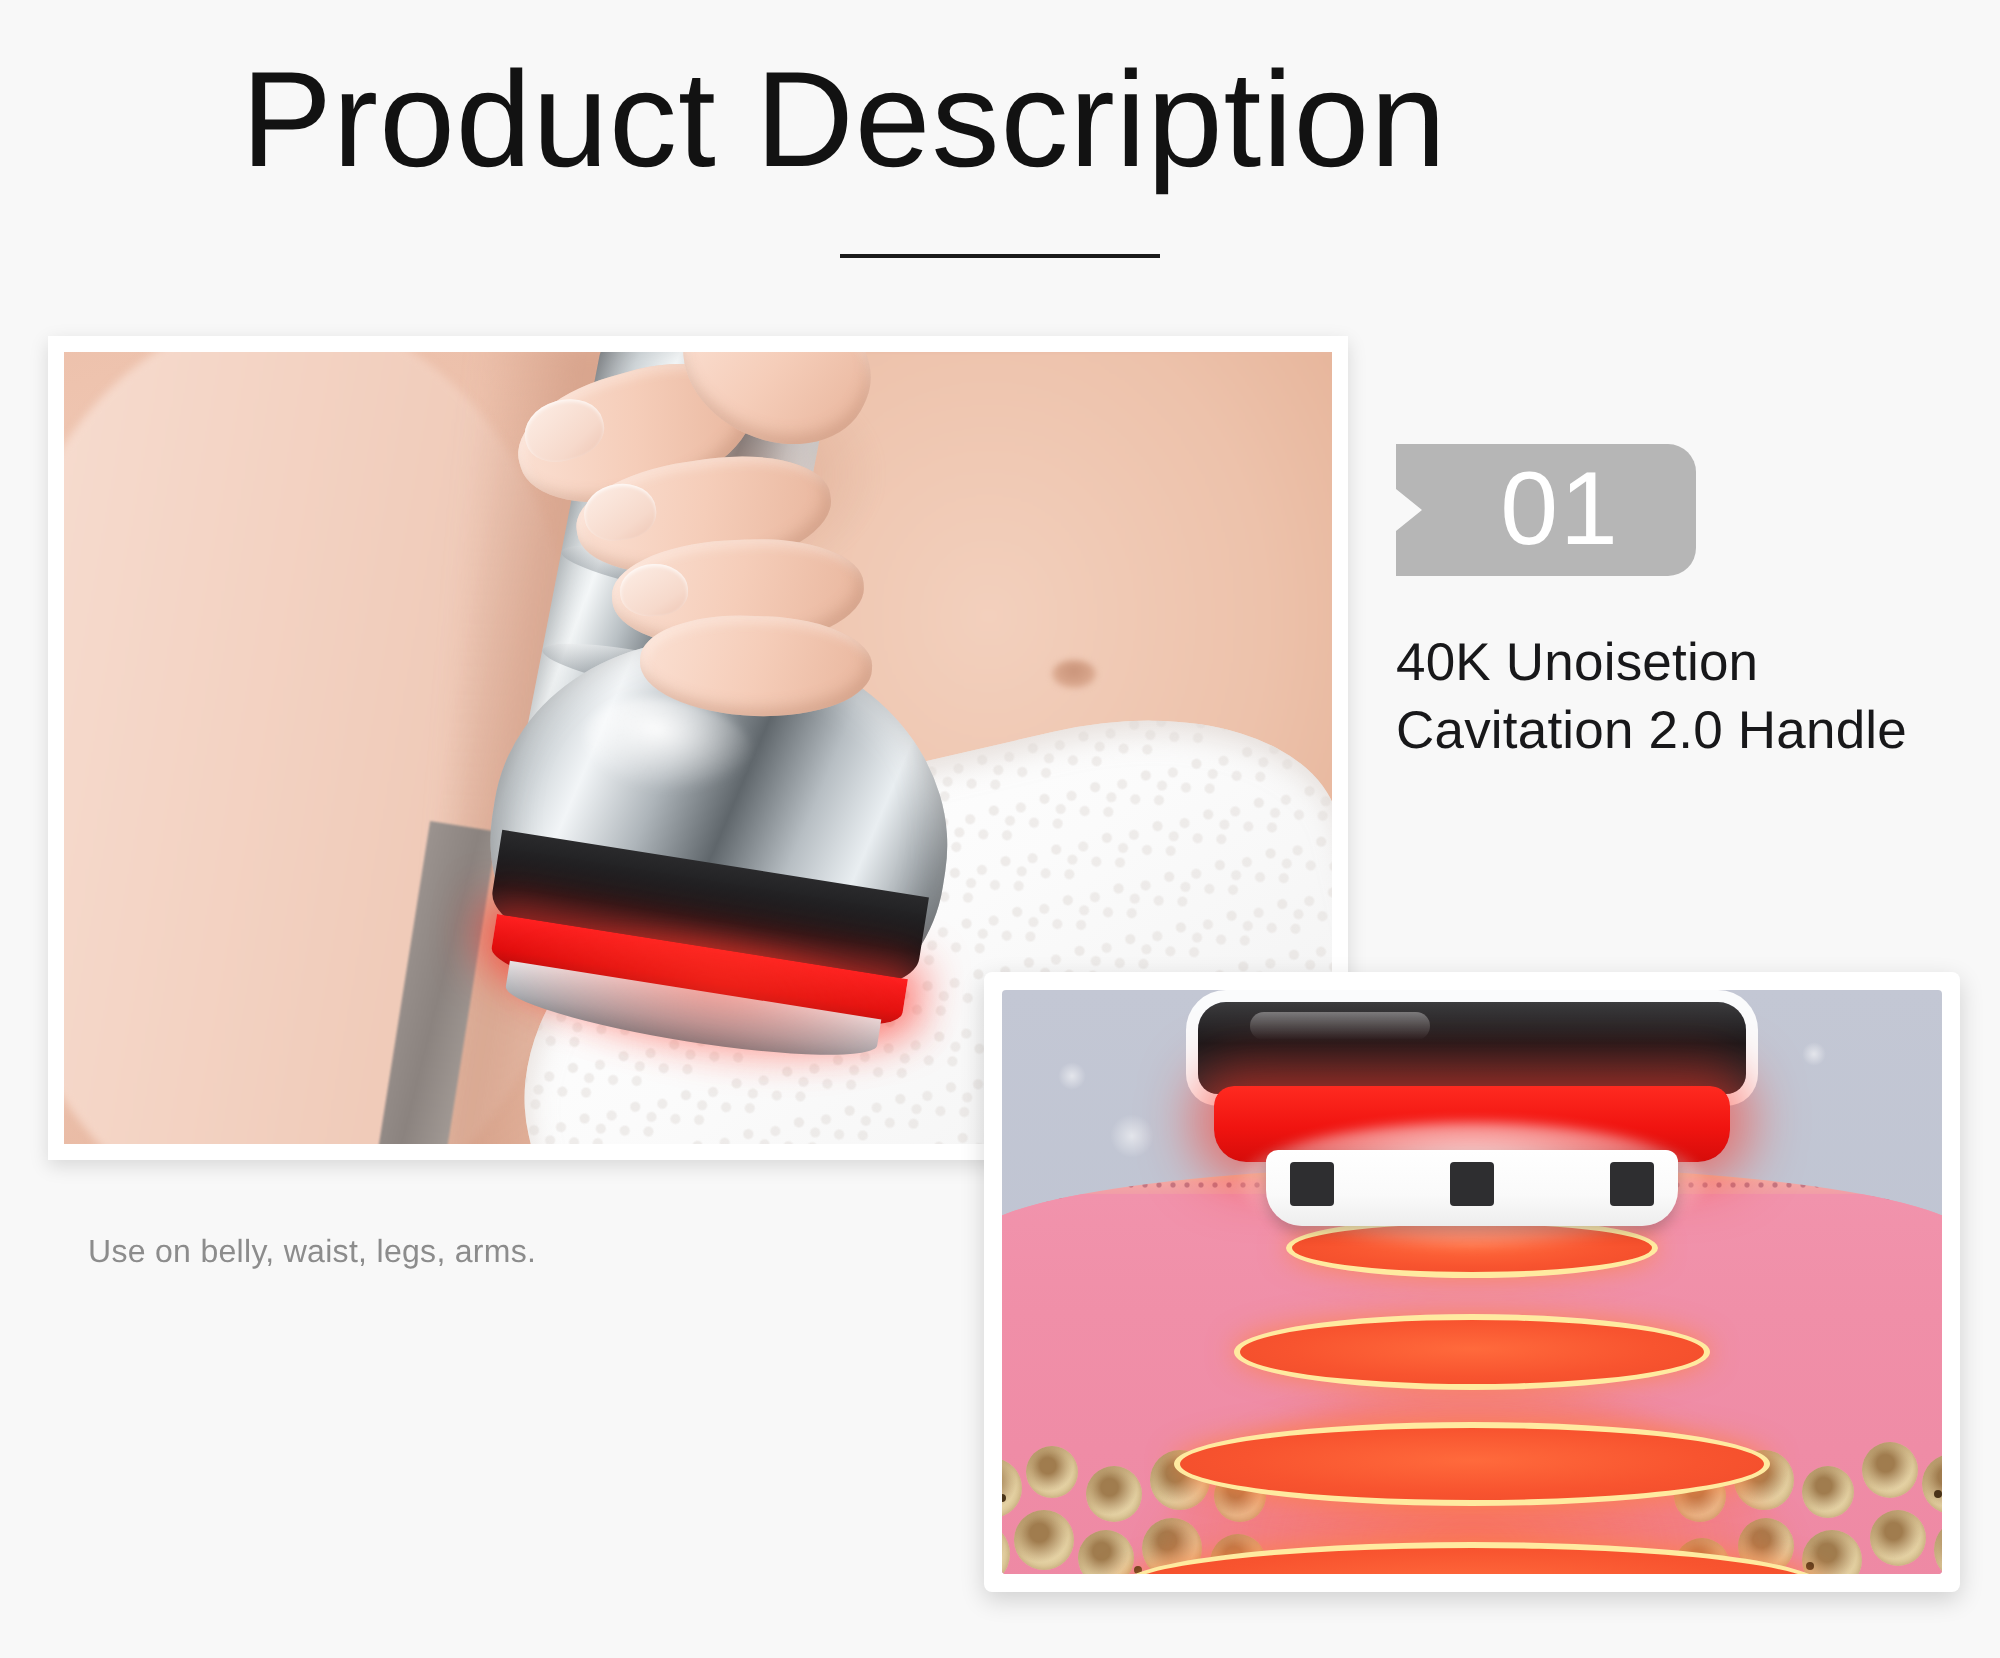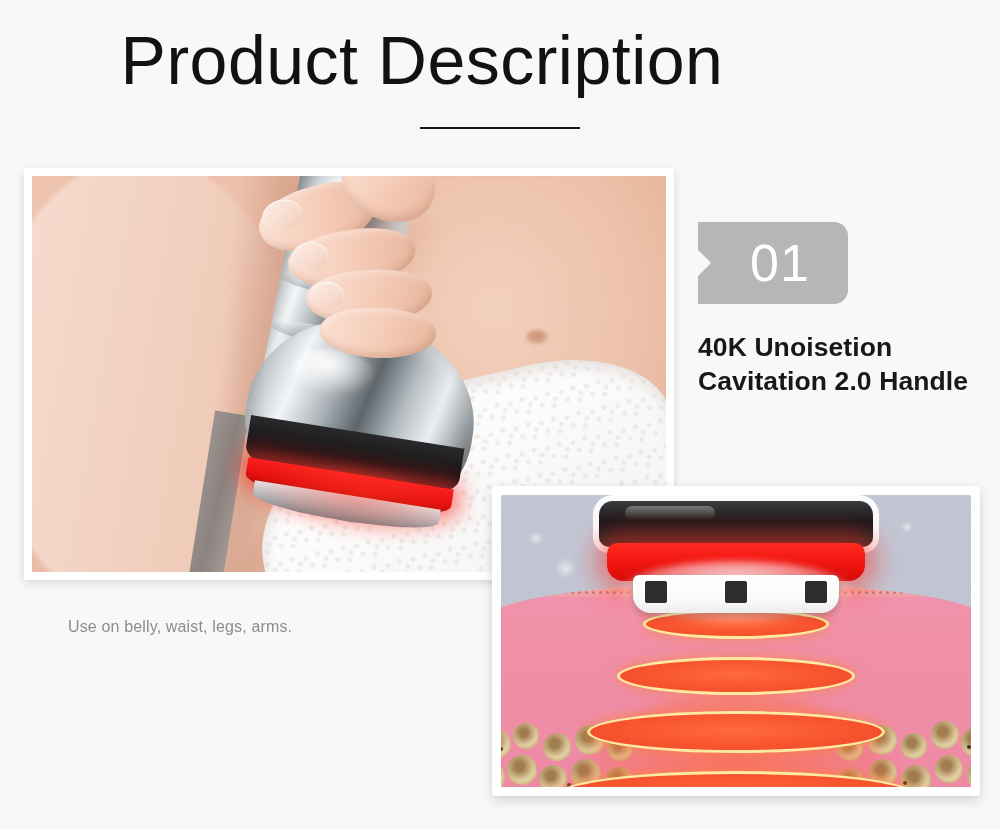--- a/index.html
+++ b/index.html
@@ -234,54 +234,53 @@
   
   #info-column {
     position: absolute;
     left: 698px;
     top: 222px;
     width: 272px;
   }
   #number-badge {
     position: relative;
     width: 150px;
-    height: 82px;
+    height: 66px;
     background: #b6b6b6;
     border-radius: 0 14px 14px 0;
     display: flex;
     align-items: center;
     justify-content: center;
     clip-path: polygon(0 0, 100% 0, 100% 100%, 0 100%, 0 66%, 13px 50%, 0 34%);
   }
   #badge-number {
     color: #ffffff;
     font-size: 52px;
     font-weight: 400;
     line-height: 1;
     letter-spacing: 1px;
     margin-left: 14px;
   }
   #feature-title {
     margin-top: 26px;
     font-size: 26.5px;
     line-height: 1.30;
     color: #18181a;
-    font-weight: 700;
+    font-weight: 400;
     letter-spacing: 0.1px;
   }
 
   
   #photo-caption {
     position: absolute;
     left: 44px;
     top: 618px;
     font-size: 16px;
     color: #8c8c8c;
     letter-spacing: 0.15px;
-    margin-left: 24px;
   }
 
   
   #inset-card {
     position: absolute;
     left: 492px;
     top: 486px;
     width: 488px;
     height: 310px;
     background: #ffffff;

